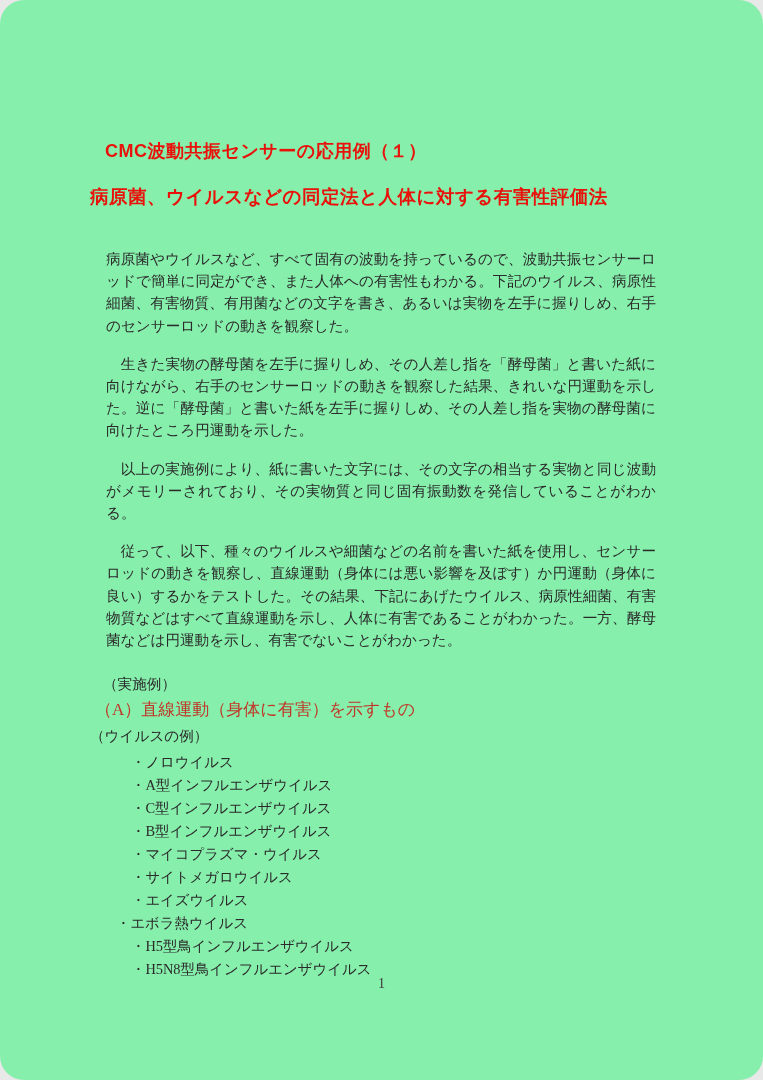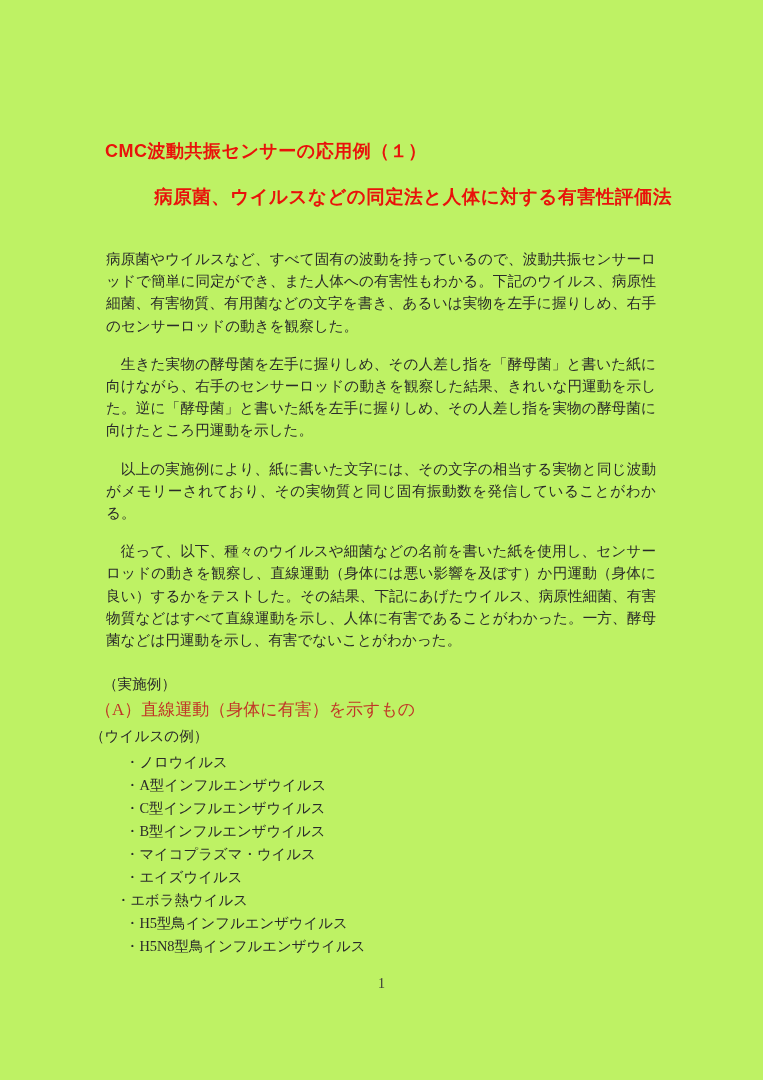--- a/index.html
+++ b/index.html
@@ -1,23 +1,24 @@
 <!DOCTYPE html>
 <html><head>
 <meta charset="utf-8">
 <style>
   html, body { margin: 0; padding: 0; background: #e8e8e8; }
   .page {
     width: 763px; height: 1080px;
-    background: #bef264;
+    background: #86efac;
     position: relative;
     margin: 0 auto;
     overflow: hidden;
     font-family: "Liberation Serif", "DejaVu Serif", serif;
     color: #2a2a2a;
+    border-radius: 24px;
   }
   .content {
     position: absolute;
     left: 90px;
     top: 140px;
     width: 582px;
   }
   .doc-title {
     font-family: "Liberation Sans", "DejaVu Sans", sans-serif;
     font-weight: bold;
@@ -28,21 +29,20 @@
     margin: 0 0 0 15px;
   }
   .doc-subtitle {
     font-family: "Liberation Sans", "DejaVu Sans", sans-serif;
     font-weight: bold;
     color: #e9120b;
     font-size: 18.5px;
     line-height: 22px;
     letter-spacing: 0.5px;
     margin: 24px 0 0 0;
-    text-align: right;
   }
   .body-text {
     margin-top: 40px;
     font-size: 14.6px;
     line-height: 22.2px;
     text-align: justify;
   }
   .body-text p { margin: 16px; }
   .label-line {
     font-size: 14.6px;
@@ -56,21 +56,21 @@
     font-size: 17px;
     line-height: 22px;
   }
   .virus-group-label { margin-top: 4px; }
   .virus-list {
     list-style: none;
     margin: 4px 0 0 0;
     padding: 0 0 0 35px;
     font-size: 14.4px;
   }
-  .virus-list li { line-height: 23px; }
+  .virus-list li { line-height: 23px; margin-left: 6px; }
   .virus-list li.outdent { margin-left: -9px; }
   .bacteria-label { margin-top: 21px; margin-left: 13px; }
   .page-number {
     position: absolute;
     top: 976px;
     left: 0;
     width: 100%;
     text-align: center;
     font-size: 14px;
     color: #3a3a3a;
@@ -95,20 +95,21 @@
     <div class="label-line example-label">（実施例）</div>
     <div class="method-a">（A）直線運動（身体に有害）を示すもの</div>
     <div class="label-line virus-group-label">（ウイルスの例）</div>
 
     <ul class="virus-list">
       <li>・ノロウイルス</li>
       <li>・A型インフルエンザウイルス</li>
       <li>・C型インフルエンザウイルス</li>
       <li>・B型インフルエンザウイルス</li>
       <li>・マイコプラズマ・ウイルス</li>
+      <li>・サイトメガロウイルス</li>
       <li>・エイズウイルス</li>
       <li class="outdent">・エボラ熱ウイルス</li>
       <li>・H5型鳥インフルエンザウイルス</li>
       <li>・H5N8型鳥インフルエンザウイルス</li>
     </ul>
 
 
   </div>
 
   <div class="page-number">1</div>

